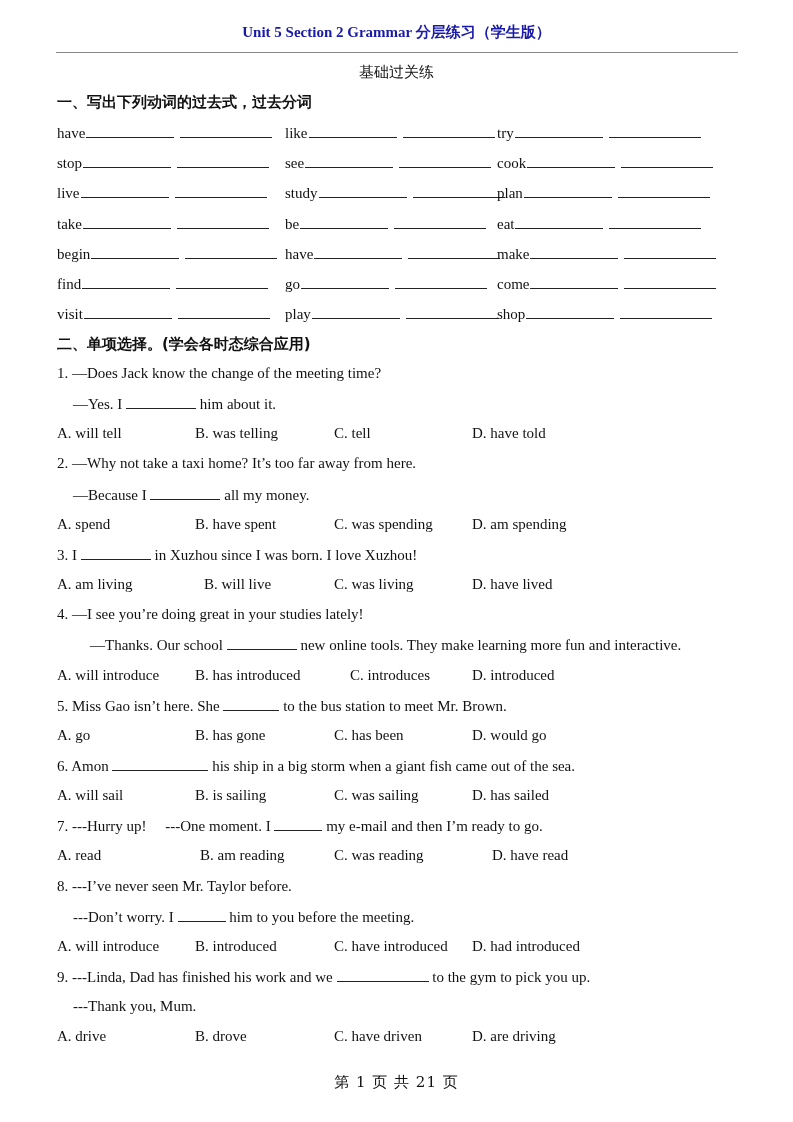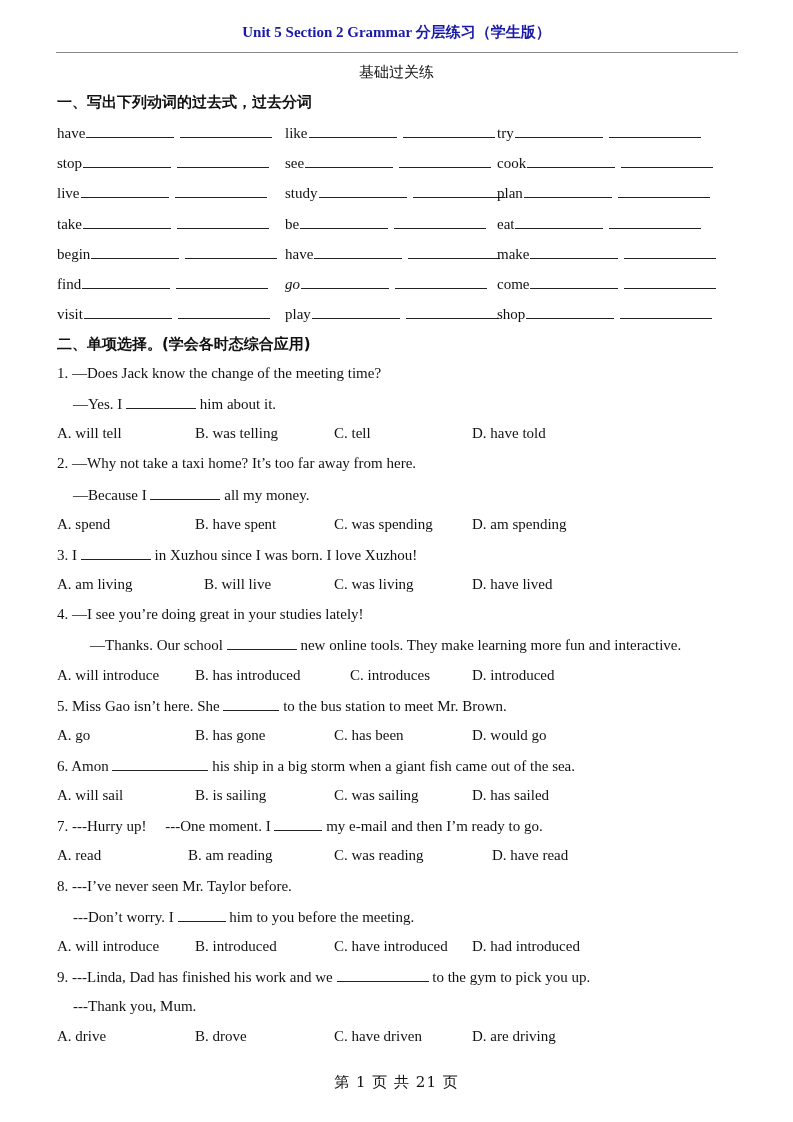--- a/index.html
+++ b/index.html
@@ -36,21 +36,21 @@
     <div class="cell" style="left: 57px; top: 184.4px;"><span>live</span><span class="blank" style="width: 88px; margin-left: 1px;"></span><span class="blank" style="width: 92px; margin-left: 6px;"></span></div>
     <div class="cell" style="left: 285px; top: 184.4px;"><span>study</span><span class="blank" style="width: 88px; margin-left: 1px;"></span><span class="blank" style="width: 92px; margin-left: 6px;"></span></div>
     <div class="cell" style="left: 497px; top: 184.4px;"><span>plan</span><span class="blank" style="width: 88px; margin-left: 1px;"></span><span class="blank" style="width: 92px; margin-left: 6px;"></span></div>
     <div class="cell" style="left: 57px; top: 214.6px;"><span>take</span><span class="blank" style="width: 88px; margin-left: 1px;"></span><span class="blank" style="width: 92px; margin-left: 6px;"></span></div>
     <div class="cell" style="left: 285px; top: 214.6px;"><span>be</span><span class="blank" style="width: 88px; margin-left: 1px;"></span><span class="blank" style="width: 92px; margin-left: 6px;"></span></div>
     <div class="cell" style="left: 497px; top: 214.6px;"><span>eat</span><span class="blank" style="width: 88px; margin-left: 1px;"></span><span class="blank" style="width: 92px; margin-left: 6px;"></span></div>
     <div class="cell" style="left: 57px; top: 244.8px;"><span>begin</span><span class="blank" style="width: 88px; margin-left: 1px;"></span><span class="blank" style="width: 92px; margin-left: 6px;"></span></div>
     <div class="cell" style="left: 285px; top: 244.8px;"><span>have</span><span class="blank" style="width: 88px; margin-left: 1px;"></span><span class="blank" style="width: 92px; margin-left: 6px;"></span></div>
     <div class="cell" style="left: 497px; top: 244.8px;"><span>make</span><span class="blank" style="width: 88px; margin-left: 1px;"></span><span class="blank" style="width: 92px; margin-left: 6px;"></span></div>
     <div class="cell" style="left: 57px; top: 275px;"><span>find</span><span class="blank" style="width: 88px; margin-left: 1px;"></span><span class="blank" style="width: 92px; margin-left: 6px;"></span></div>
-    <div class="cell" style="left: 285px; top: 275px; font-style: italic;"><span>go</span><span class="blank" style="width: 88px; margin-left: 1px;"></span><span class="blank" style="width: 92px; margin-left: 6px;"></span></div>
+    <div class="cell" style="left: 285px; top: 275px;"><span>go</span><span class="blank" style="width: 88px; margin-left: 1px;"></span><span class="blank" style="width: 92px; margin-left: 6px;"></span></div>
     <div class="cell" style="left: 497px; top: 275px;"><span>come</span><span class="blank" style="width: 88px; margin-left: 1px;"></span><span class="blank" style="width: 92px; margin-left: 6px;"></span></div>
     <div class="cell" style="left: 57px; top: 305.2px;"><span>visit</span><span class="blank" style="width: 88px; margin-left: 1px;"></span><span class="blank" style="width: 92px; margin-left: 6px;"></span></div>
     <div class="cell" style="left: 285px; top: 305.2px;"><span>play</span><span class="blank" style="width: 88px; margin-left: 1px;"></span><span class="blank" style="width: 92px; margin-left: 6px;"></span></div>
     <div class="cell" style="left: 497px; top: 305.2px;"><span>shop</span><span class="blank" style="width: 88px; margin-left: 1px;"></span><span class="blank" style="width: 92px; margin-left: 6px;"></span></div>
   </div>
 
 <div class="sec" style="top:335px">二、单项选择。(学会各时态综合应用)</div>
 <div id="questions">
     <div class="line" style="top: 365px; left: 57px;"><span>1. —Does Jack know the change of the meeting time?</span></div>
     <div class="line" style="top: 395.15px; left: 73px;"><span>—Yes. I </span><span class="blank" style="width: 70px;"></span><span> him about it.</span></div>
@@ -80,21 +80,21 @@
     <div class="opt" style="left: 195px; top: 726.8px;">B. has gone</div>
     <div class="opt" style="left: 334px; top: 726.8px;">C. has been</div>
     <div class="opt" style="left: 472px; top: 726.8px;">D. would go</div>
     <div class="line" style="top: 756.95px; left: 57px;"><span>6. Amon </span><span class="blank" style="width: 96px;"></span><span> his ship in a big storm when a giant fish came out of the sea.</span></div>
     <div class="opt" style="left: 57px; top: 787.1px;">A. will sail</div>
     <div class="opt" style="left: 195px; top: 787.1px;">B. is sailing</div>
     <div class="opt" style="left: 334px; top: 787.1px;">C. was sailing</div>
     <div class="opt" style="left: 472px; top: 787.1px;">D. has sailed</div>
     <div class="line" style="top: 817.25px; left: 57px;"><span>7. ---Hurry up!     ---One moment. I </span><span class="blank" style="width: 48px;"></span><span> my e-mail and then I’m ready to go.</span></div>
     <div class="opt" style="left: 57px; top: 847.4px;">A. read</div>
-    <div class="opt" style="left: 188px; top: 847.4px;">B. am reading</div>
+    <div class="opt" style="left: 200px; top: 847.4px;">B. am reading</div>
     <div class="opt" style="left: 334px; top: 847.4px;">C. was reading</div>
     <div class="opt" style="left: 492px; top: 847.4px;">D. have read</div>
     <div class="line" style="top: 877.55px; left: 57px;"><span>8. ---I’ve never seen Mr. Taylor before.</span></div>
     <div class="line" style="top: 907.7px; left: 73px;"><span>---Don’t worry. I </span><span class="blank" style="width: 48px;"></span><span> him to you before the meeting.</span></div>
     <div class="opt" style="left: 57px; top: 937.85px;">A. will introduce</div>
     <div class="opt" style="left: 195px; top: 937.85px;">B. introduced</div>
     <div class="opt" style="left: 334px; top: 937.85px;">C. have introduced</div>
     <div class="opt" style="left: 472px; top: 937.85px;">D. had introduced</div>
     <div class="line" style="top: 968px; left: 57px;"><span>9. ---Linda, Dad has finished his work and we </span><span class="blank" style="width: 92px;"></span><span> to the gym to pick you up.</span></div>
     <div class="line" style="top: 998.15px; left: 73px;"><span>---Thank you, Mum.</span></div>

